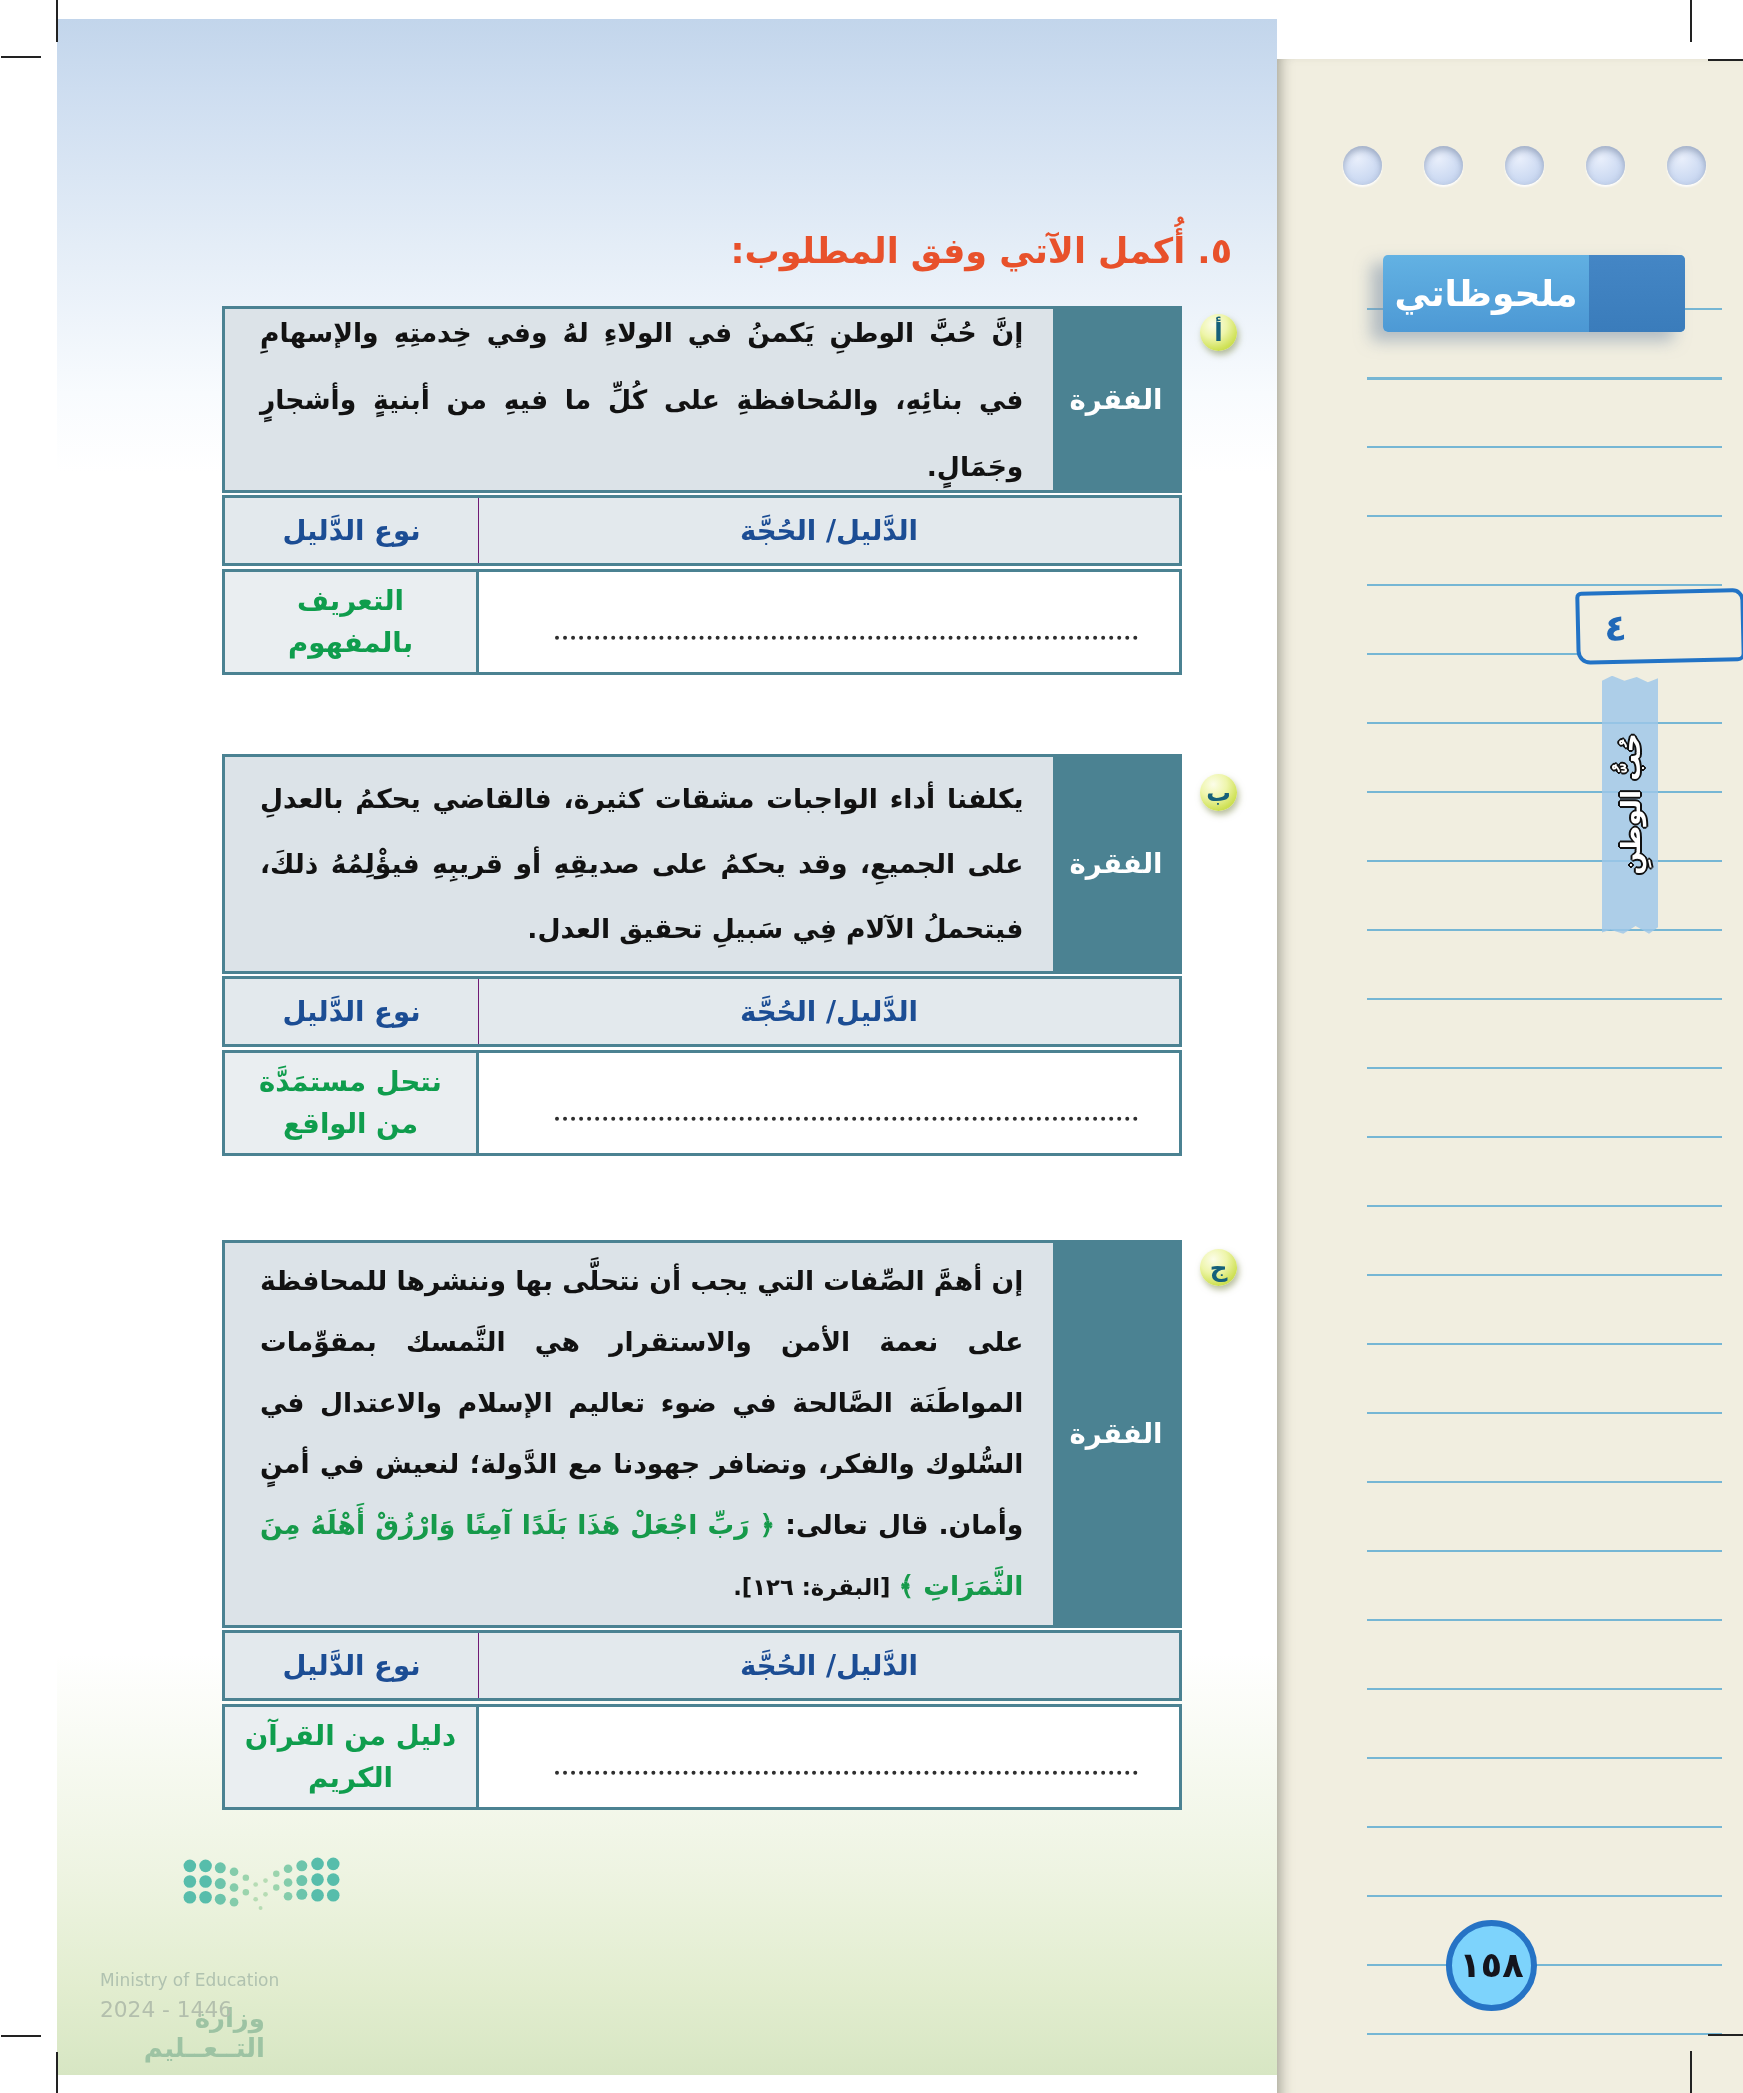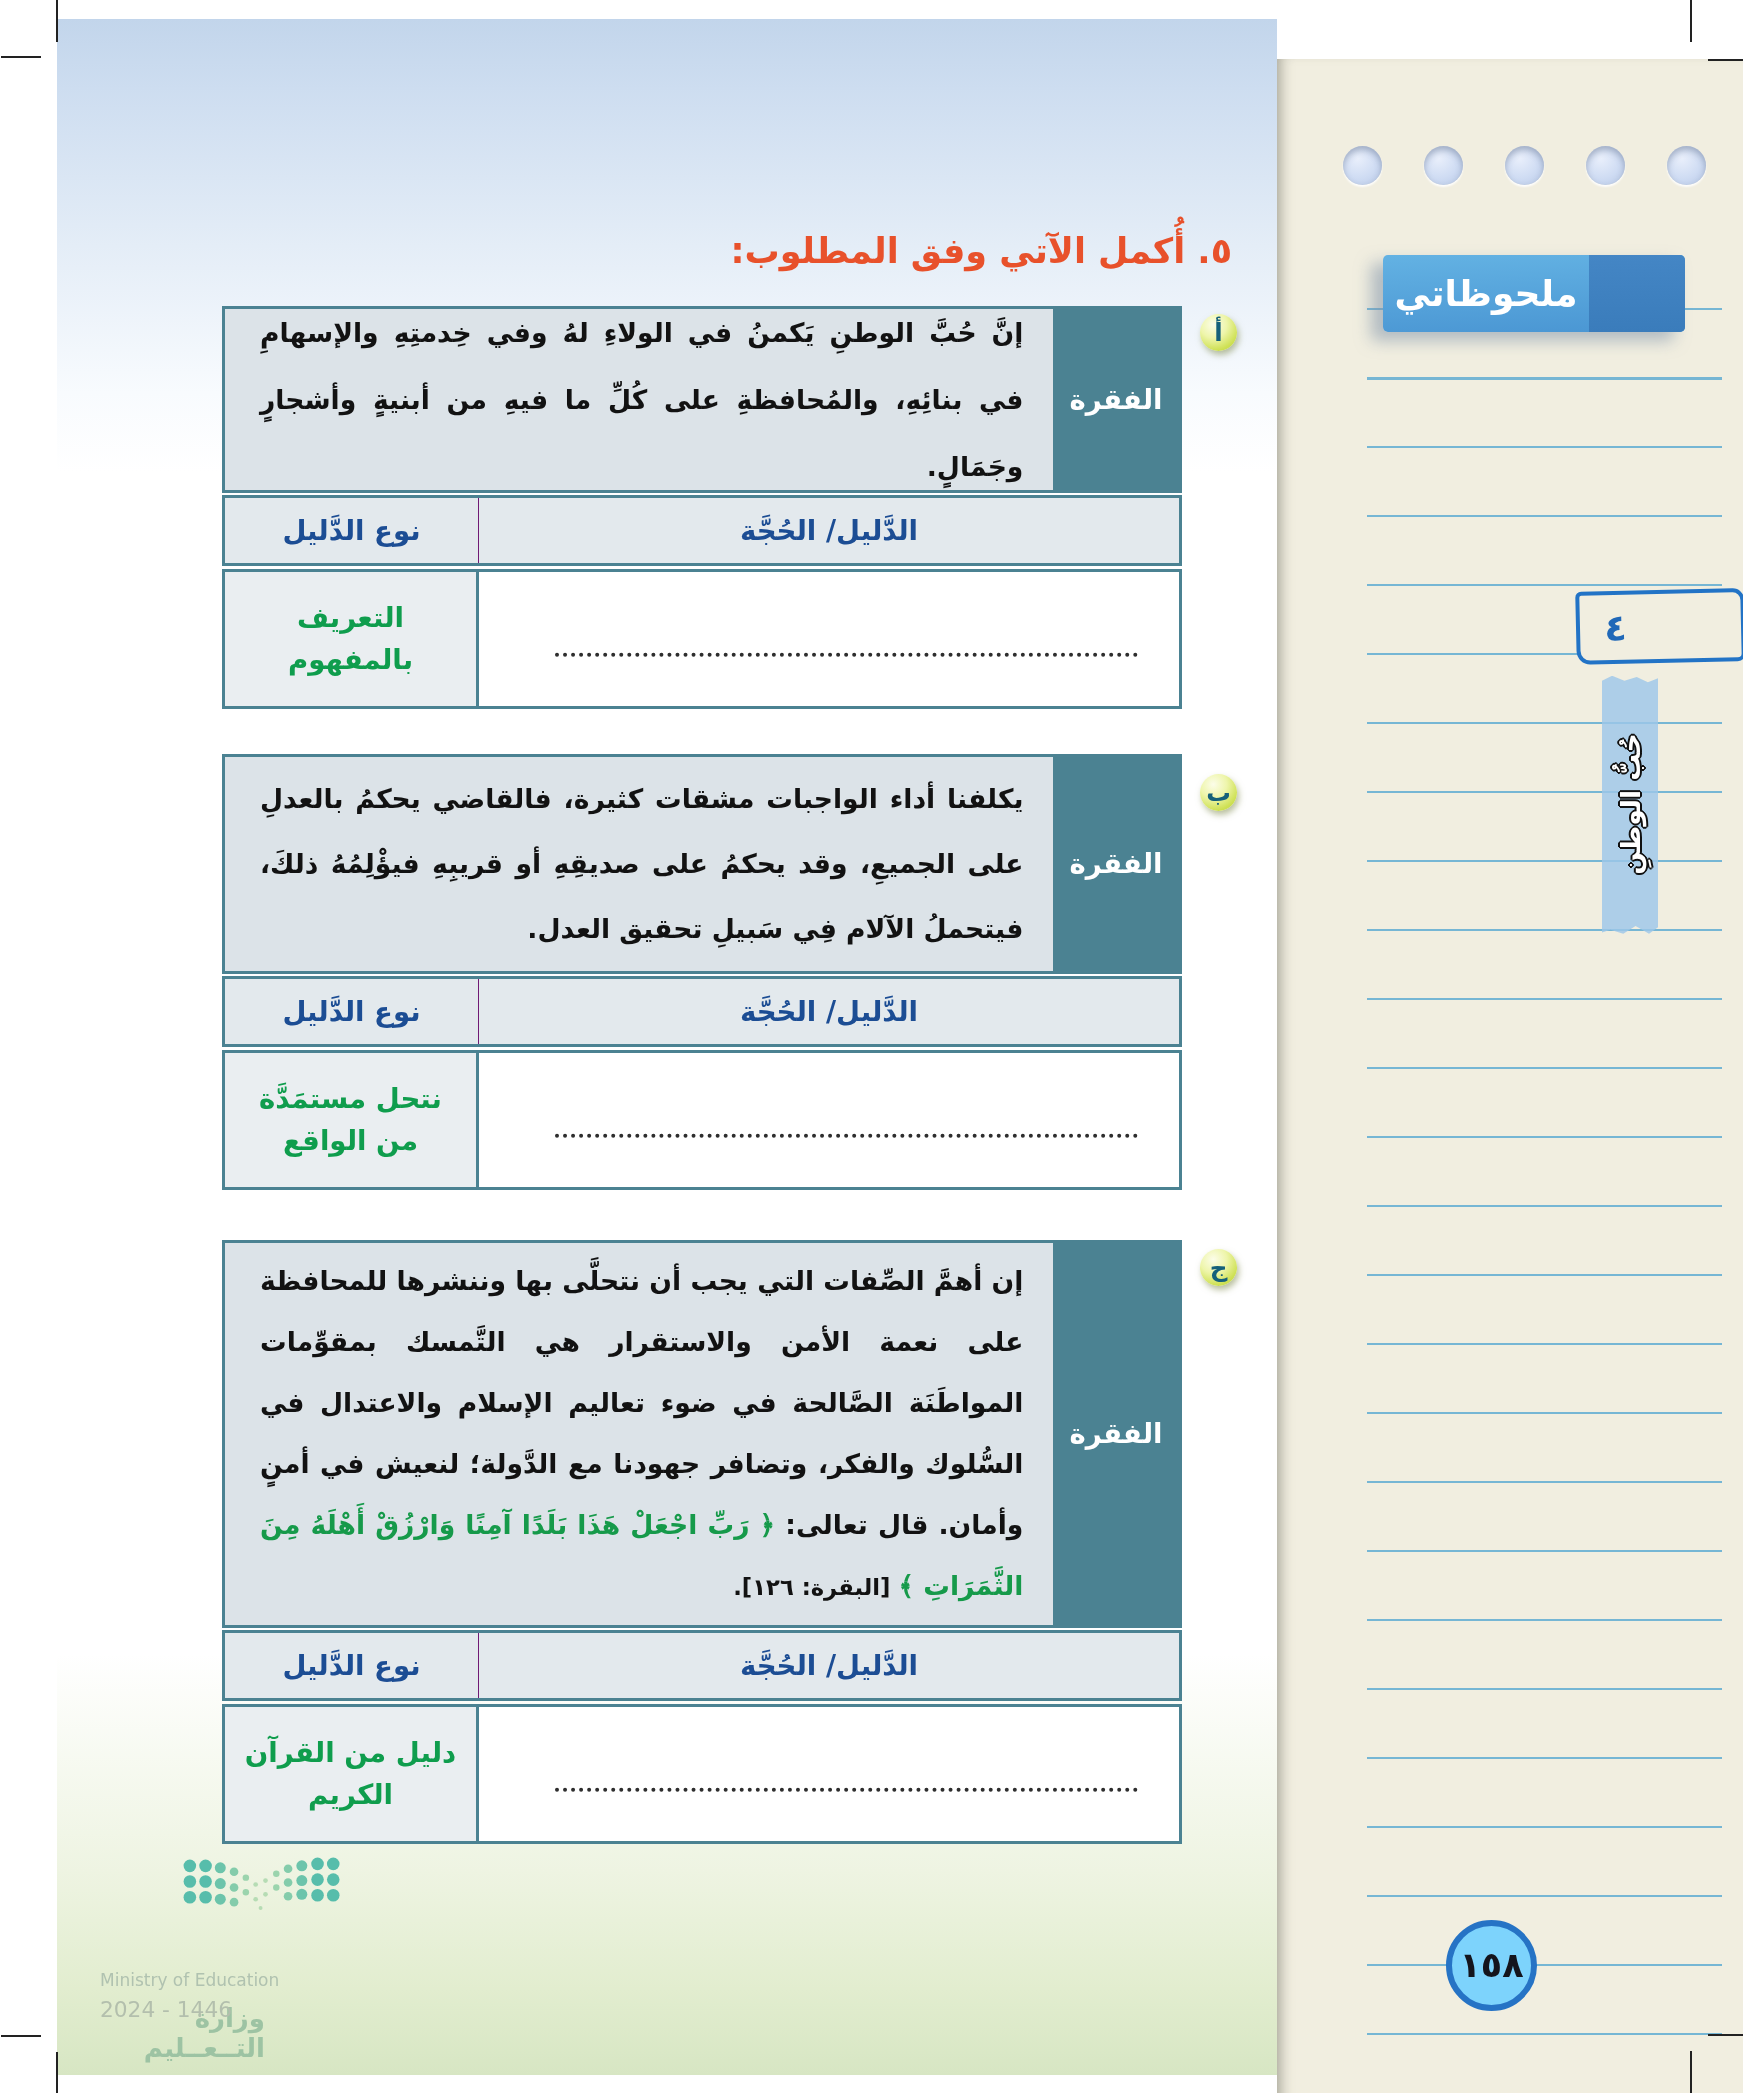--- a/index.html
+++ b/index.html
@@ -118,21 +118,21 @@
   .ev-h-wide{
     flex:1;display:flex;align-items:center;justify-content:center;
     color:#1c4d94;font-size:27.6px;font-weight:bold;
   }
   .ev-h-narrow{
     width:254px;flex:0 0 254px;border-right:1px solid #701a75;
     display:flex;align-items:center;justify-content:center;
     color:#1c4d94;font-size:27.6px;font-weight:bold;box-sizing:border-box;
   }
   .ev-row{
-    display:flex;border:3px solid #4b8292;margin-top:3px;height:140px;
+    display:flex;border:3px solid #4b8292;margin-top:3px;height:106px;
     box-sizing:border-box;background:#ffffff;gap:48px;
   }
   .ev-answer{flex:1;background:#ffffff;display:flex;align-items:center;}
   .dots{
     flex:1;height:0;border-bottom:4.9px dotted #2e2e2e;
     margin:0 41px 0 27.6px;transform:translateY(15.8px);
   }
   .ev-type{
     width:254px;flex:0 0 254px;border-right:3px solid #4b8292;background:#eaeef1;
     display:flex;align-items:center;justify-content:center;text-align:center;

